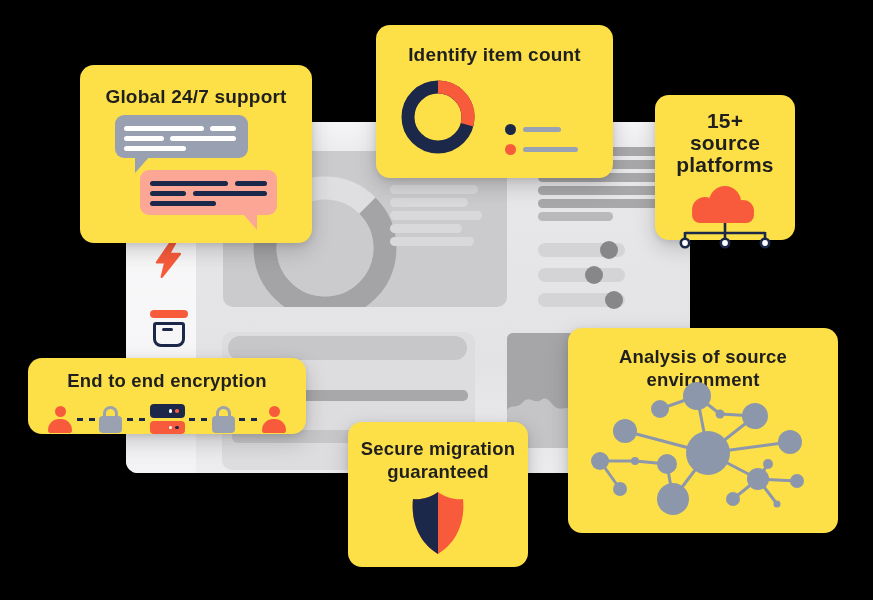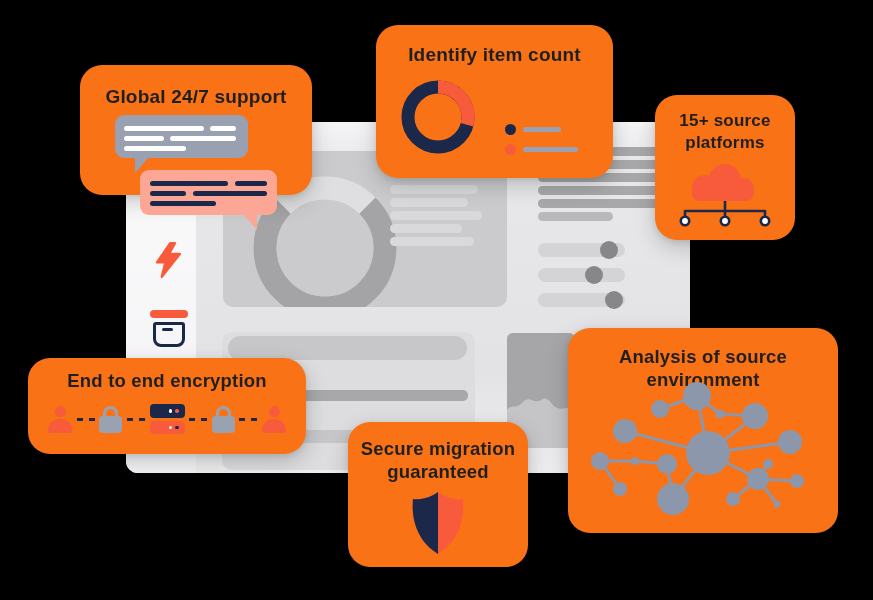--- a/index.html
+++ b/index.html
@@ -29,51 +29,51 @@
   .knob{position:absolute;top:-2px;width:18px;height:18px;border-radius:50%;background:#87878a;}
 
   .panel2{position:absolute;left:96px;top:210px;width:253px;height:138px;border-radius:10px;background:#dddddf;overflow:hidden;}
   .p2a{left:6px;top:4px;width:239px;height:24px;border-radius:12px;background:#c7c7c9;}
   .p2b{left:10px;top:58px;width:236px;height:11px;border-radius:5px;background:#a8a8aa;}
   .p2c{left:10px;top:98px;width:236px;height:13px;border-radius:6px;background:#c7c7c9;}
 
   .area-panel{position:absolute;left:381px;top:211px;width:68px;height:115px;border-radius:6px;background:#c5c5c7;overflow:hidden;}
 
   
-  .card{position:absolute;background:#f97316;border-radius:22px;z-index:2;
+  .card{position:absolute;background:#fde047;border-radius:14px;z-index:2;
     box-shadow:0 8px 22px rgba(0,0,0,0.18),0 2px 6px rgba(0,0,0,0.10);}
   .card-title{font-weight:700;color:#1f1f1f;text-align:center;letter-spacing:.2px;line-height:23px;}
 
   
-  .c-support{left:80px;top:65px;width:232px;height:130px;}
+  .c-support{left:80px;top:65px;width:232px;height:178px;}
   .c-support .card-title{margin-top:20px;font-size:19px;}
   .bubble{position:absolute;border-radius:9px;}
   .bub-gray{left:35px;top:50px;width:133px;height:43px;background:#98a0b2;}
   .bub-salmon{left:60px;top:105px;width:137px;height:45px;background:#FCA796;}
   .tail-l{position:absolute;left:20px;bottom:-15px;width:0;height:0;border-top:17px solid #98a0b2;border-right:15px solid transparent;}
   .tail-r{position:absolute;right:20px;bottom:-15px;width:0;height:0;border-top:17px solid #FCA796;border-left:15px solid transparent;}
   .bline{position:absolute;height:4.5px;border-radius:2.5px;}
   .bl-w{background:#fff;} .bl-n{background:#1C2849;}
 
   
   .c-count{left:376px;top:25px;width:237px;height:153px;}
   .c-count .card-title{margin-top:18px;font-size:19px;}
   .c-count svg{position:absolute;left:22px;top:52px;}
   .legend{position:absolute;left:129px;top:99px;}
   .leg-row{display:flex;align-items:center;height:11px;margin-bottom:9px;}
   .leg-dot{width:11px;height:11px;border-radius:50%;margin-right:7px;flex:0 0 auto;}
   .leg-line{height:4.5px;border-radius:2.5px;background:#99a1b4;}
 
   
   .c-platforms{left:655px;top:95px;width:140px;height:145px;}
-  .c-platforms .card-title{margin:15px auto 0;font-size:17px;width:110px;line-height:22px;}
+  .c-platforms .card-title{margin:15px auto 0;font-size:21px;width:110px;line-height:22px;}
   .c-platforms svg{display:block;margin:5px auto 0;}
 
   
-  .c-encrypt{left:28px;top:358px;width:278px;height:96px;}
+  .c-encrypt{left:28px;top:358px;width:278px;height:76px;}
   .c-encrypt .card-title{margin-top:11px;font-size:18.5px;}
   .enc-row{position:absolute;left:20px;right:20px;top:42px;height:38px;display:flex;align-items:center;justify-content:space-between;}
   .person{display:flex;flex-direction:column;align-items:center;}
   .p-head{width:11px;height:11px;border-radius:50%;background:#F85B3B;}
   .p-body{width:24px;height:14px;border-radius:12px 12px 3px 3px;background:#F85B3B;margin-top:2px;}
   .dashes{width:18px;height:0;border-top:3.5px dashed #1C2849;}
   .lock{display:flex;flex-direction:column;align-items:center;}
   .lk-shackle{width:9px;height:8px;border:3.5px solid #9aa2b2;border-bottom:none;border-radius:8px 8px 0 0;}
   .lk-body{width:23px;height:17px;border-radius:4px;background:#9aa2b2;margin-top:-1px;}
   .server{display:flex;flex-direction:column;gap:3px;}

